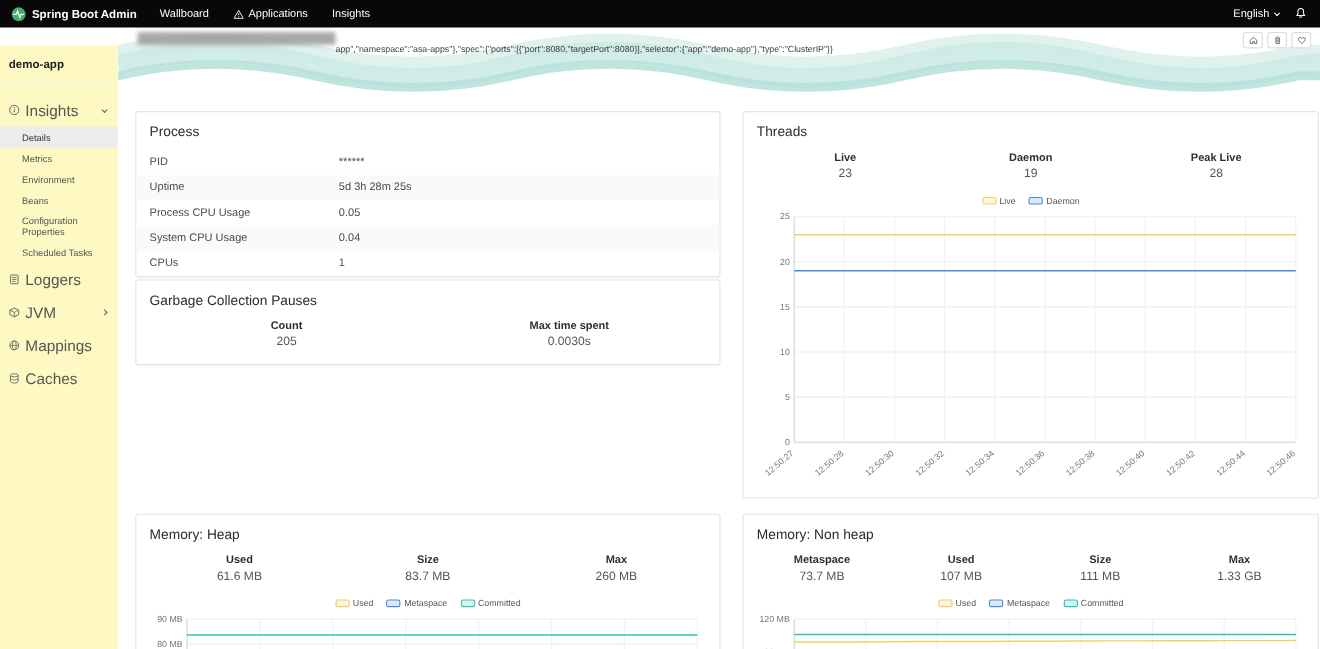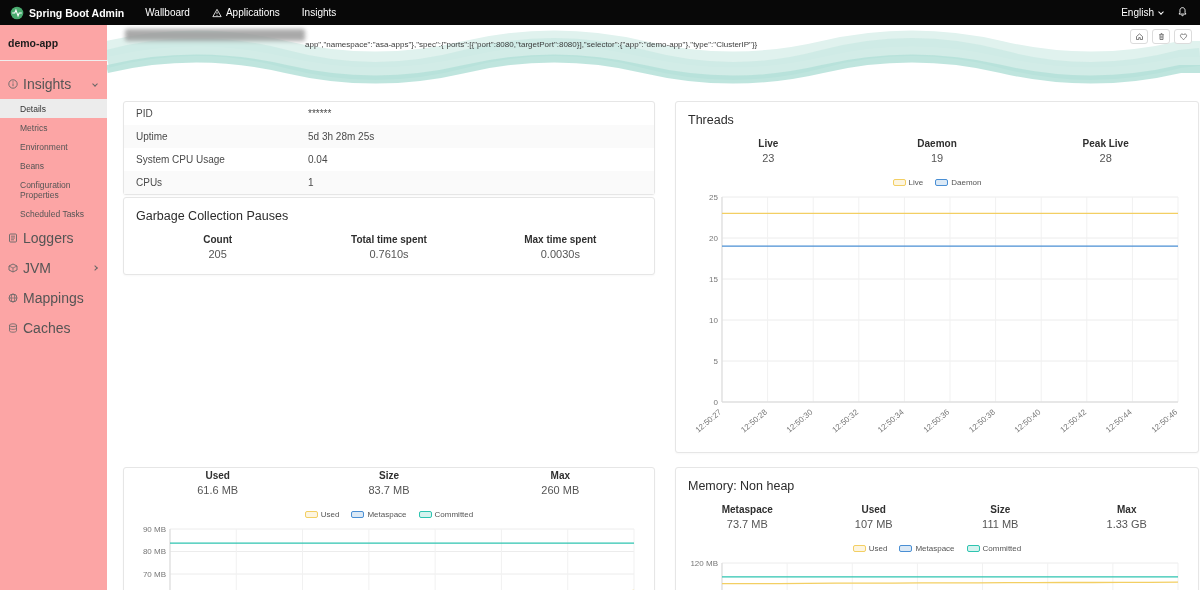--- a/index.html
+++ b/index.html
@@ -11,21 +11,21 @@
     display:flex;align-items:center;color:#fff;font-size:10px;z-index:20}
   .brand{display:flex;align-items:center;gap:5px;padding:0 10px;font-weight:bold;font-size:10.5px;cursor:pointer}
   .nav-item{padding:0 11px;height:25px;display:flex;align-items:center;gap:4px;cursor:pointer}
   .nav-spacer{flex:1}
   .lang{display:flex;align-items:center;gap:5px;padding:0 8px;cursor:pointer}
   .chev-w{width:4px;height:4px;border-right:1px solid #fff;border-bottom:1px solid #fff;
     transform:rotate(45deg);margin-top:-2px}
   .bell-btn{padding:0 12px 0 6px;display:flex;align-items:center;cursor:pointer}
 
   
-  .sidebar{position:absolute;top:25px;left:0;width:107px;bottom:0;background:#fca5a5;z-index:10;
+  .sidebar{position:absolute;top:41px;left:0;width:107px;bottom:0;background:#fef9c3;z-index:10;
     font-size:8.5px;color:#555}
   .side-app{font-weight:bold;font-size:10.5px;color:#1d1d1d;padding:12px 8px 11px;border-bottom:1px solid #efefef}
   .side-nav{padding-top:8px}
   .side-section{display:flex;align-items:center;gap:5px;padding:7px 8px;cursor:pointer;font-size:14px}
   .side-sub{padding:4.5px 6px 4.5px 20px;cursor:pointer;color:#555}
   .side-sub.active{background:#ececec;color:#333}
   .chev-d{width:4px;height:4px;border-right:1px solid #666;border-bottom:1px solid #666;
     transform:rotate(45deg);margin-left:auto;margin-right:2px}
   .chev-r{width:4px;height:4px;border-right:1px solid #666;border-bottom:1px solid #666;
     transform:rotate(-45deg);margin-left:auto;margin-right:2px}
@@ -205,50 +205,51 @@
         </svg>
     </div>
   </div>
 </div>
 
 <div class="main">
   <div class="grid">
 
     <div class="stack">
       <div class="card">
+        <div class="card-title">Process</div>
         <div>
           <div class="prow">
             <span class="pl">PID</span>
             <span>******</span>
           </div>
           <div class="prow">
             <span class="pl">Uptime</span>
             <span>5d 3h 28m 25s</span>
+          </div>
+          <div class="prow">
+            <span class="pl">Process CPU Usage</span>
+            <span>0.05</span>
           </div>
           <div class="prow">
             <span class="pl">System CPU Usage</span>
             <span>0.04</span>
           </div>
           <div class="prow">
             <span class="pl">CPUs</span>
             <span>1</span>
           </div>
         </div>
       </div>
 
       <div class="card">
         <div class="card-title">Garbage Collection Pauses</div>
         <div class="stats">
           <div class="stat">
             <div class="sl">Count</div>
             <div class="sv">205</div>
-          </div>
-          <div class="stat">
-            <div class="sl">Total time spent</div>
-            <div class="sv">0.7610s</div>
           </div>
           <div class="stat">
             <div class="sl">Max time spent</div>
             <div class="sv">0.0030s</div>
           </div>
         </div>
       </div>
     </div>
 
     <div class="card">
@@ -315,20 +316,21 @@
             <text x="492" y="222" text-anchor="end" font-size="8" fill="#777" font-family="Liberation Sans, sans-serif" transform="rotate(-40 492 222)">12:50:46</text>
             <line x1="36" y1="6" x2="36" y2="211" stroke="#d9d9d9"></line>
             <line x1="36" y1="211" x2="492" y2="211" stroke="#d9d9d9"></line>
             <polyline points="36.0,22.4 71.1,22.4 106.2,22.4 141.2,22.4 176.3,22.4 211.4,22.4 246.5,22.4 281.5,22.4 316.6,22.4 351.7,22.4 386.8,22.4 421.8,22.4 456.9,22.4 492.0,22.4" fill="none" stroke="#f3cf63" stroke-width="1.3" stroke-linejoin="round"></polyline>
             <polyline points="36.0,55.2 71.1,55.2 106.2,55.2 141.2,55.2 176.3,55.2 211.4,55.2 246.5,55.2 281.5,55.2 316.6,55.2 351.7,55.2 386.8,55.2 421.8,55.2 456.9,55.2 492.0,55.2" fill="none" stroke="#4a8fd4" stroke-width="1.3" stroke-linejoin="round"></polyline>
           </svg>
         </div>
     </div>
 
     <div class="card">
+      <div class="card-title">Memory: Heap</div>
       <div class="stats">
         <div class="stat">
           <div class="sl">Used</div>
           <div class="sv">61.6 MB</div>
         </div>
         <div class="stat">
           <div class="sl">Size</div>
           <div class="sv">83.7 MB</div>
         </div>
         <div class="stat">

